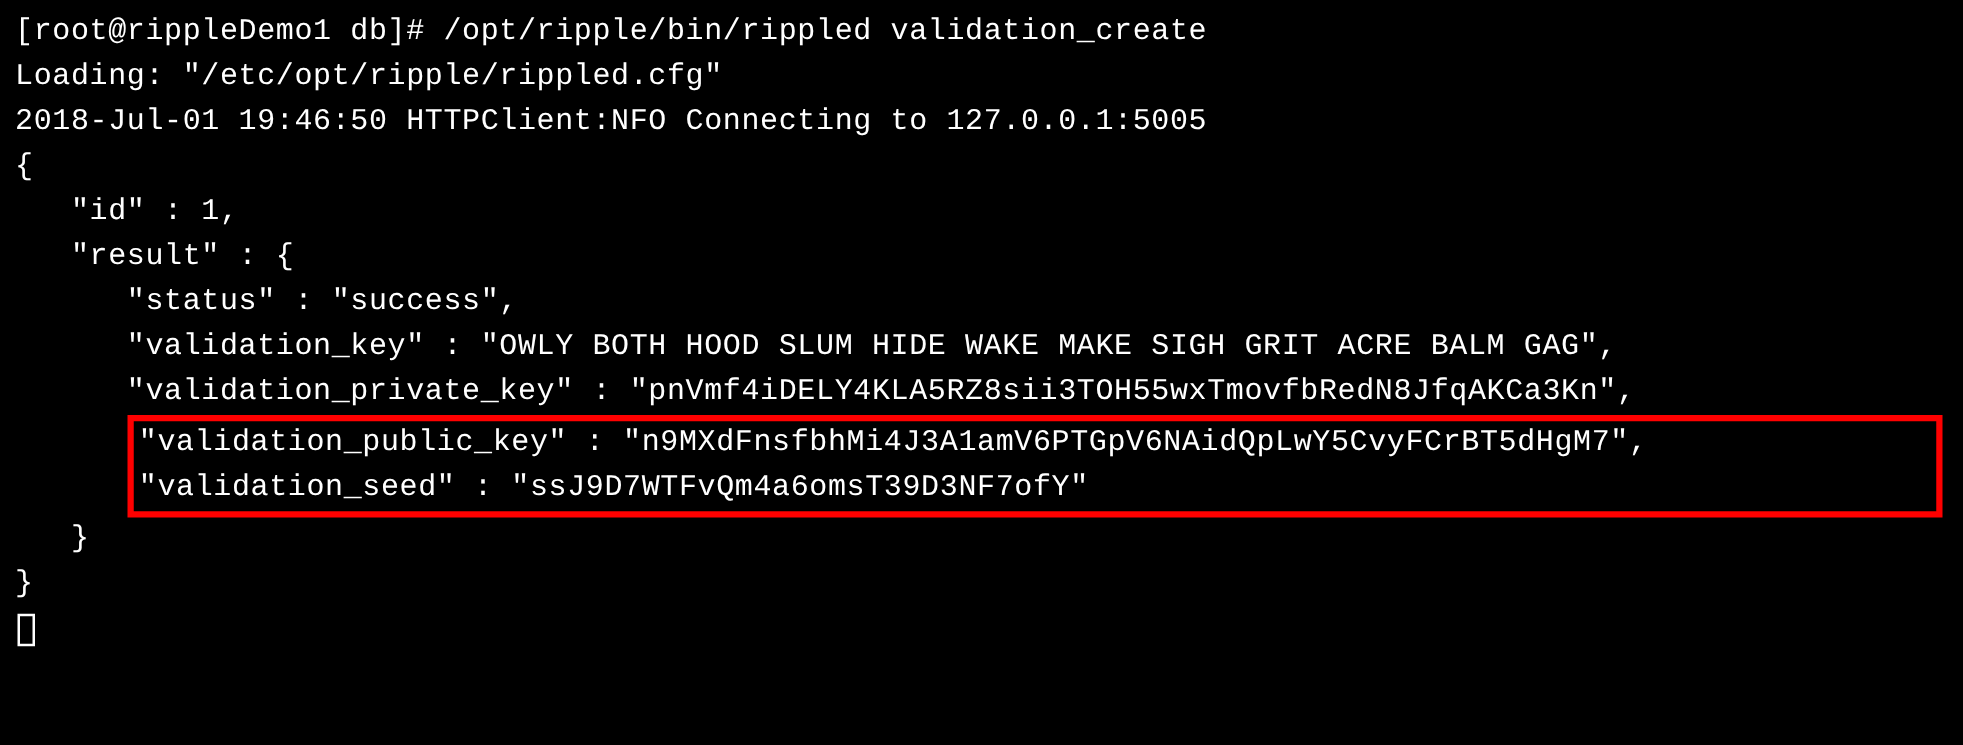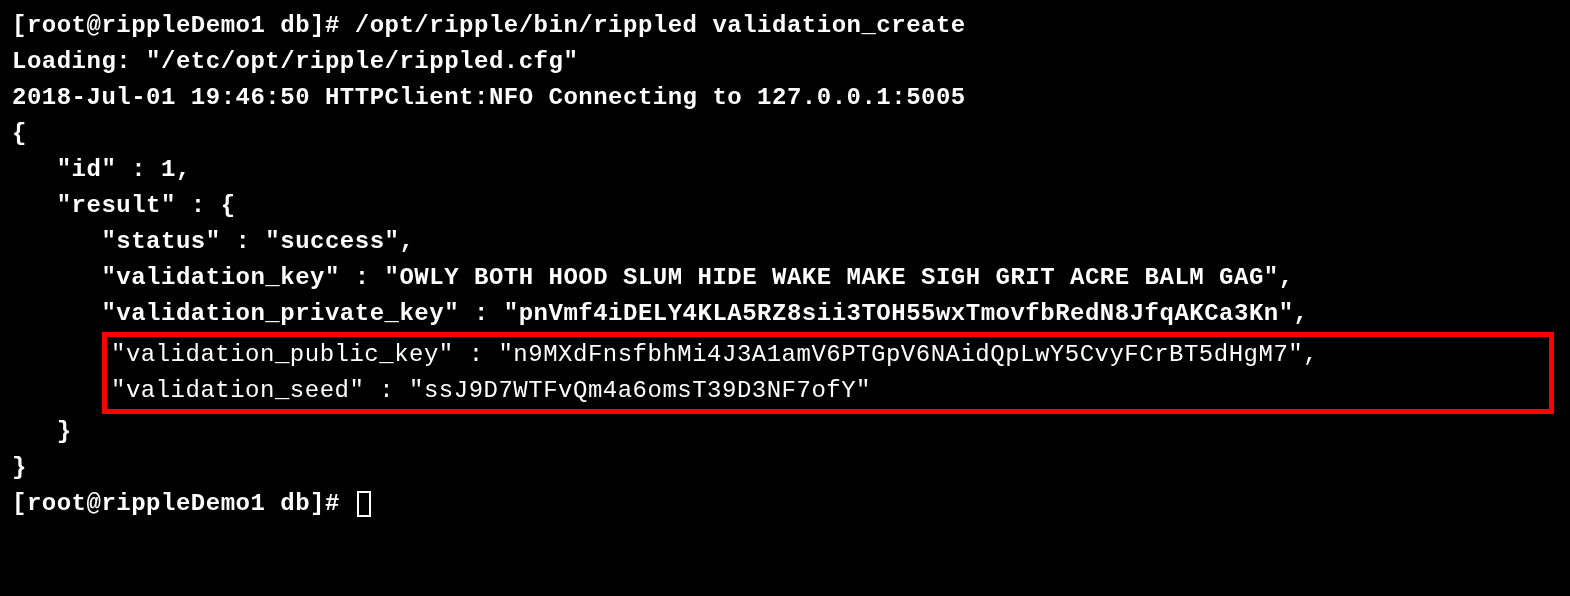--- a/index.html
+++ b/index.html
@@ -14,21 +14,20 @@
       font-size: 24px;
       line-height: 1.5;
       padding: 8px 12px;
       width: 1570px;
       height: 596px;
       overflow: hidden;
       letter-spacing: 0.5px;
     }
     .terminal-line {
       white-space: pre;
-      font-weight: bold;
     }
     .highlight-box {
       border: 5px solid #ff0000;
       padding: 0 4px;
       margin-left: 90px;
       margin-right: 4px;
       position: relative;
     }
     .highlight-line {
       white-space: pre;
@@ -54,13 +53,13 @@
 <div class="terminal-line">   "result" : {</div>
 <div class="terminal-line">      "status" : "success",</div>
 <div class="terminal-line">      "validation_key" : "OWLY BOTH HOOD SLUM HIDE WAKE MAKE SIGH GRIT ACRE BALM GAG",</div>
 <div class="terminal-line">      "validation_private_key" : "pnVmf4iDELY4KLA5RZ8sii3TOH55wxTmovfbRedN8JfqAKCa3Kn",</div>
 <div class="highlight-box">
   <div class="highlight-line">"validation_public_key" : "n9MXdFnsfbhMi4J3A1amV6PTGpV6NAidQpLwY5CvyFCrBT5dHgM7",</div>
   <div class="highlight-line">"validation_seed" : "ssJ9D7WTFvQm4a6omsT39D3NF7ofY"</div>
 </div>
 <div class="terminal-line">   }</div>
 <div class="terminal-line">}</div>
-<div class="terminal-line"><span>[root@rippleDemo1 db]# </span><span class="cursor"></span></div>
+<div class="terminal-line"><span class="cursor"></span></div>
 
 </body></html>

